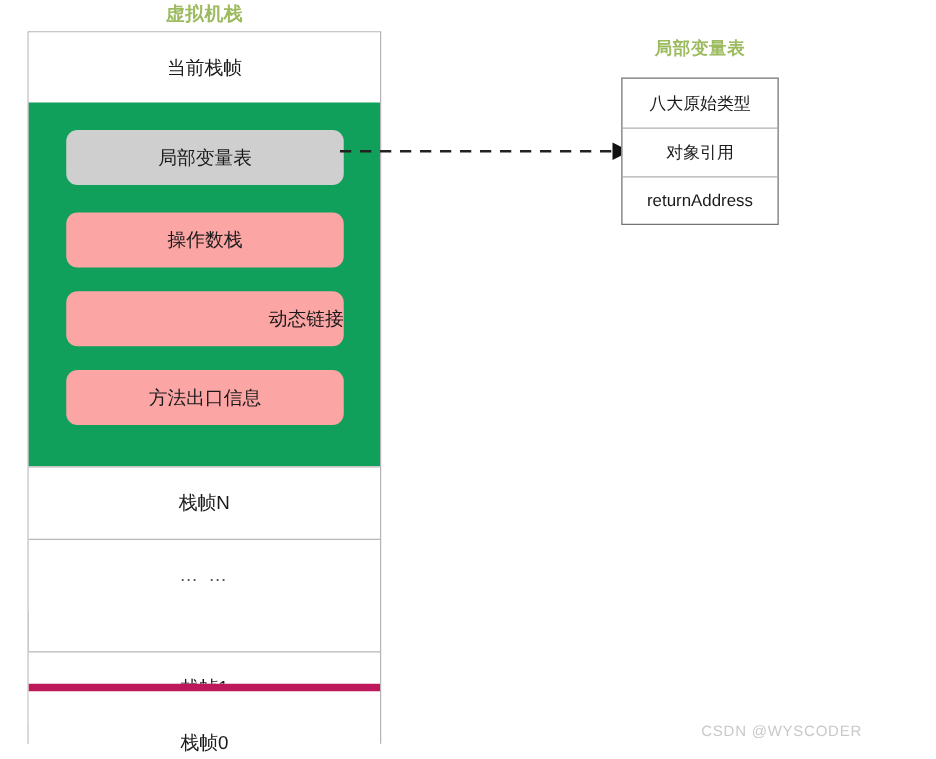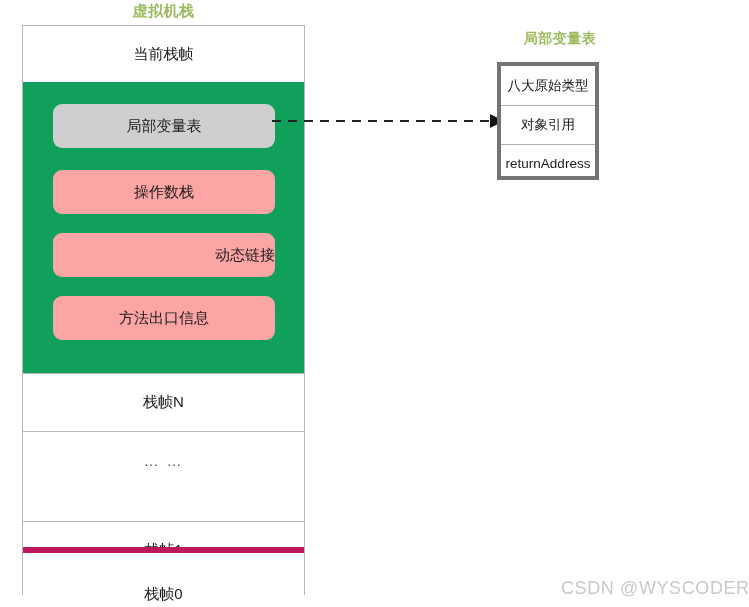--- a/index.html
+++ b/index.html
@@ -126,23 +126,23 @@
     font-size: 14px;
     font-weight: bold;
     color: #9cbb5f;
     letter-spacing: 0.5px;
   }
 
   .lvt-table {
     position: absolute;
     left: 497px;
     top: 62px;
-    width: 102px;
+    width: 126px;
     height: 118px;
-    border: 4px solid #737373;
+    border: 1px solid #737373;
     box-sizing: border-box;
     background: #ffffff;
   }
 
   .lvt-row {
     height: 39px;
     display: flex;
     align-items: center;
     justify-content: center;
     font-size: 13.5px;
@@ -152,21 +152,21 @@
   .lvt-row + .lvt-row {
     border-top: 1px solid #b0b0b0;
   }
   .lvt-row:last-child { height: 38px; }
 
   
   .watermark {
     position: absolute;
     left: 561px;
     top: 578px;
-    font-size: 18px;
+    font-size: 12px;
     color: #c9c9c9;
     letter-spacing: 0.6px;
     white-space: nowrap;
   }
 </style>
 </head>
 <body>
 
 <div class="canvas">
 

